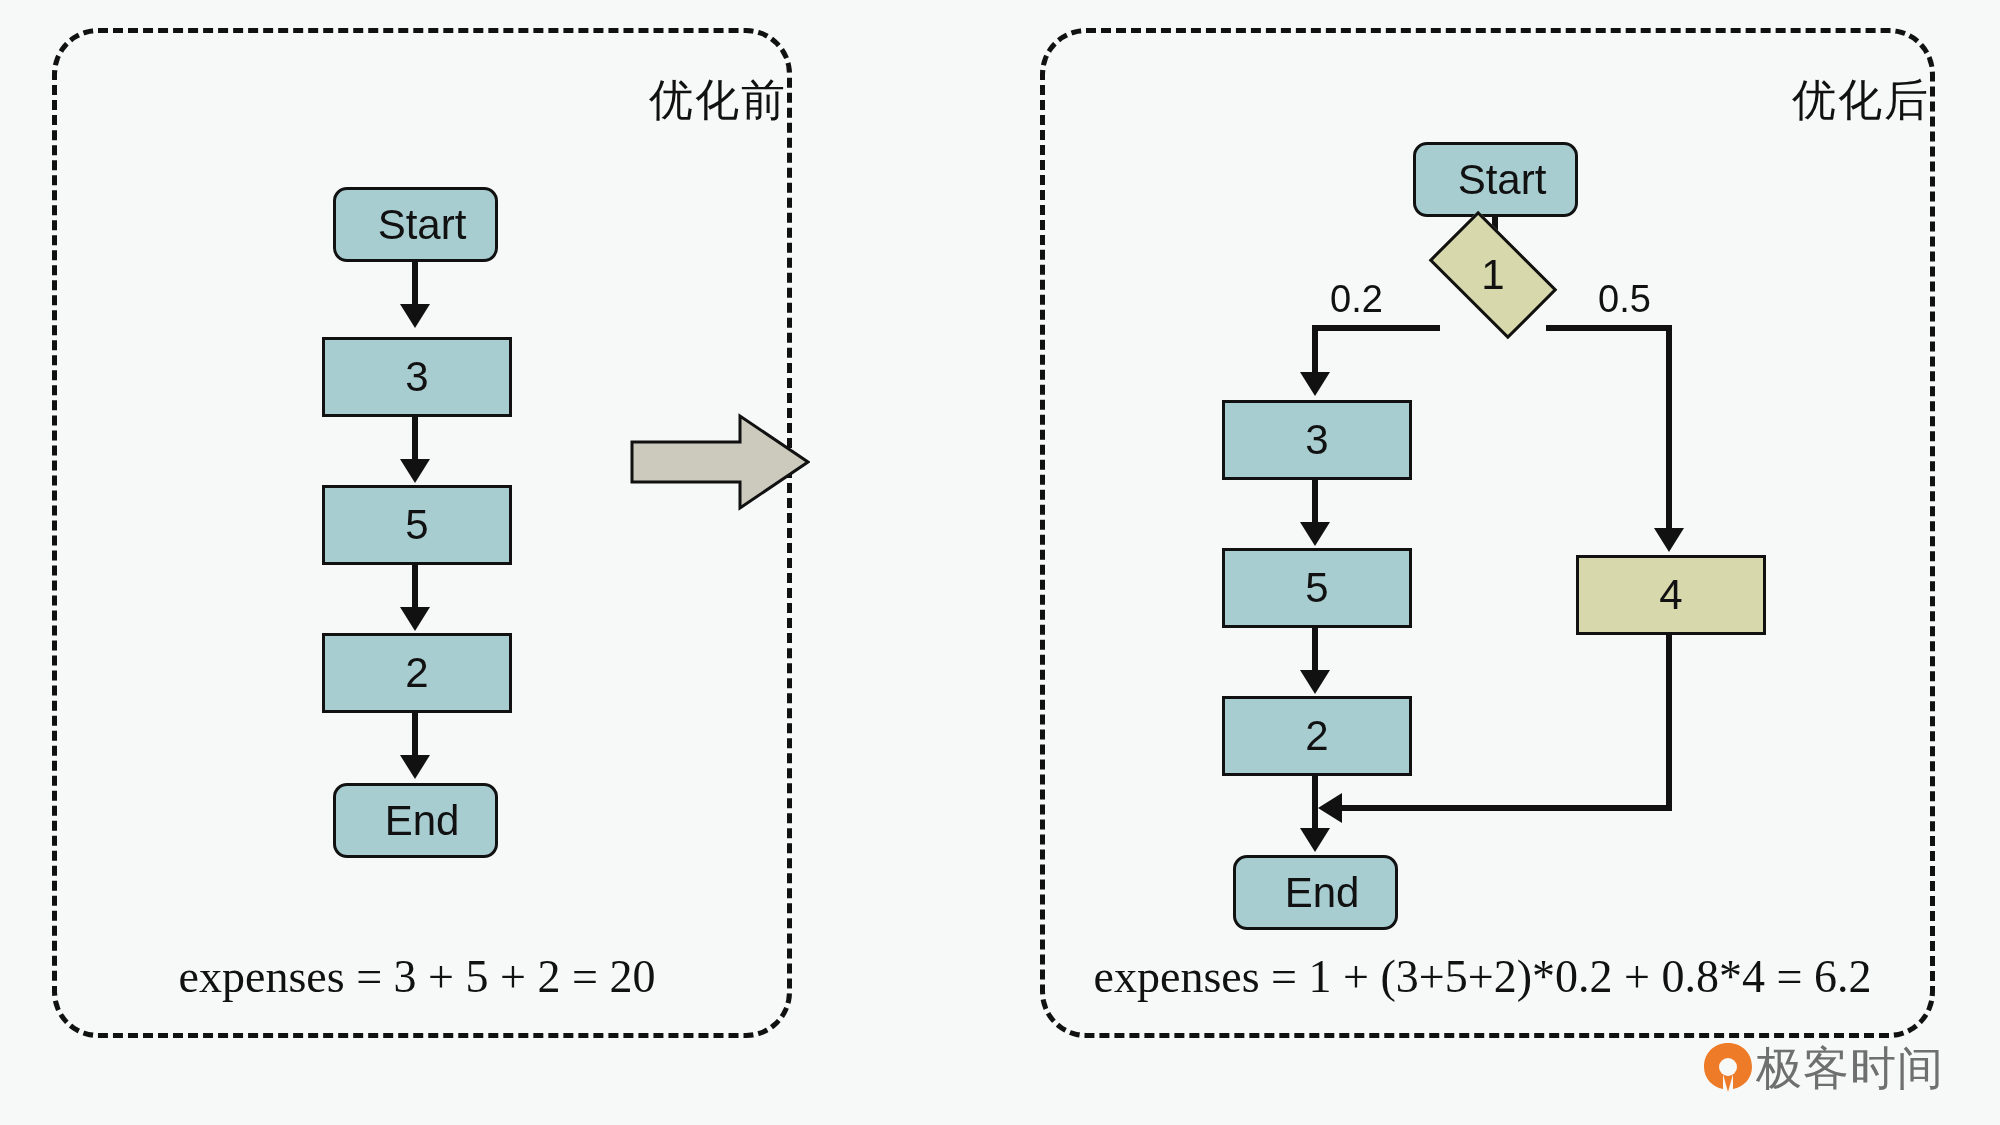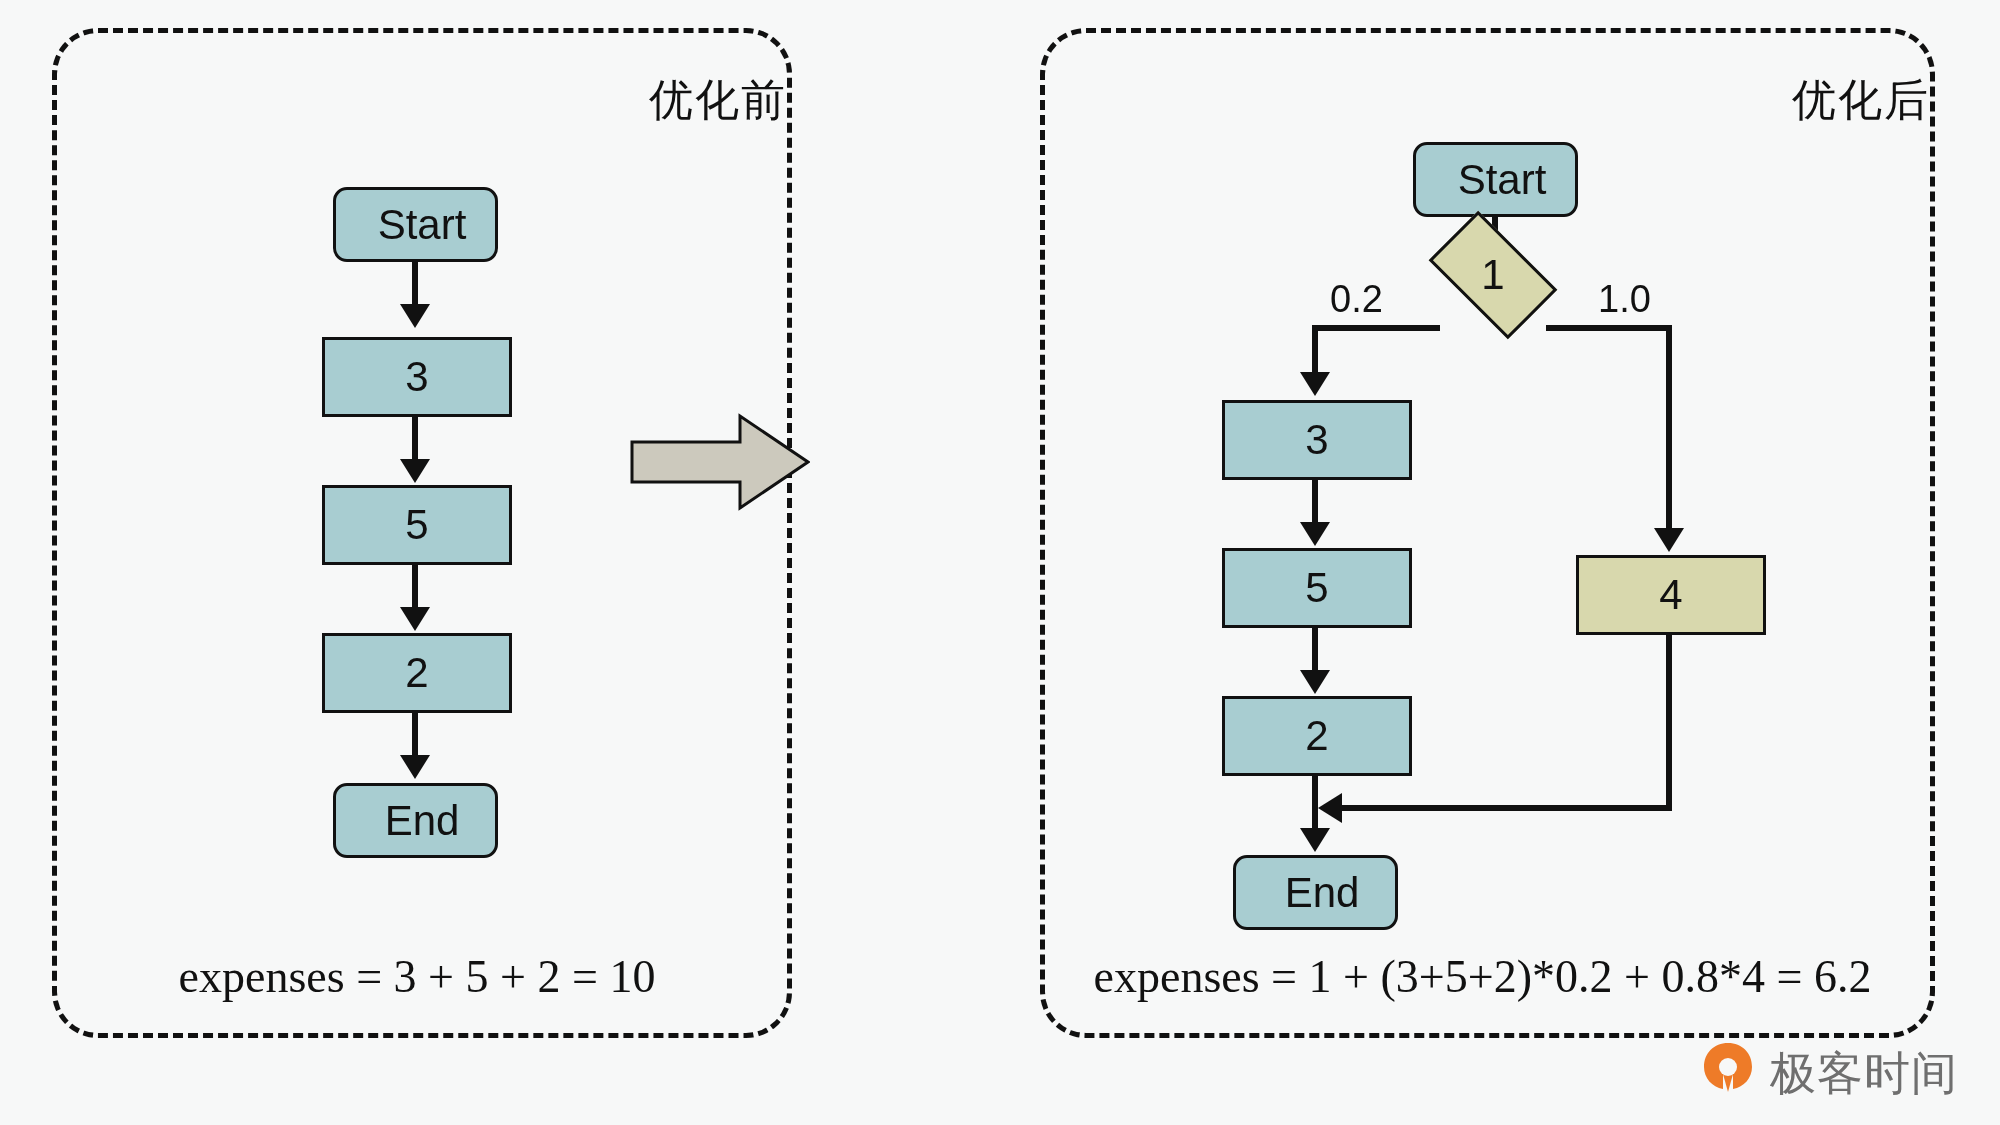--- a/index.html
+++ b/index.html
@@ -97,21 +97,21 @@
     text-align:center;
   }
 
   
   .big-arrow{position:absolute;left:630px;top:412px;width:180px;height:100px;}
 
   
   .logo{
     position:absolute;
     left:1700px;top:1040px;
-    display:flex;align-items:flex-end;gap:14px;
+    display:flex;align-items:center;
   }
   .logo-mark{width:56px;height:56px;}
   .logo-text{
     font-size:46px;color:#6f6f6f;
     font-family:"DejaVu Sans","Liberation Sans",sans-serif;
     letter-spacing:1px;line-height:1;
   }
 </style>
 </head>
 <body>
@@ -144,21 +144,21 @@
     <span>2</span>
   </div>
   <div class="vline" style="left:412px;top:713px;height:52px;"></div>
   <div class="arrow-down" style="left:400px;top:755px;"></div>
 
   <div class="node teal round" style="left:333px;top:783px;width:165px;height:75px;">
     <span>End</span>
   </div>
 
   <div class="formula" style="left:52px;top:950px;width:730px;">
-    <span>expenses = 3 + 5 + 2 = 10</span>
+    <span>expenses = 3 + 5 + 2 = 20</span>
   </div>
 
   <div class="big-arrow">
     <svg width="180" height="100" viewBox="0 0 180 100">
       <polygon points="2,30 110,30 110,4 178,50 110,96 110,70 2,70" fill="#ccc9bd" stroke="#111" stroke-width="3" stroke-linejoin="miter"></polygon>
     </svg>
   </div>
 
   <div class="panel" id="panel-after">
     <div class="panel-title">优化后</div>
@@ -179,21 +179,21 @@
   <div class="vline" style="left:1312px;top:325px;height:58px;"></div>
   <div class="arrow-down" style="left:1300px;top:372px;"></div>
   <div class="edge-label" style="left:1330px;top:278px;">
     <span>0.2</span>
   </div>
 
   <div class="hline" style="left:1546px;top:325px;width:126px;"></div>
   <div class="vline" style="left:1666px;top:325px;height:215px;"></div>
   <div class="arrow-down" style="left:1654px;top:528px;"></div>
   <div class="edge-label" style="left:1598px;top:278px;">
-    <span>1.0</span>
+    <span>0.5</span>
   </div>
 
   <div class="node teal" style="left:1222px;top:400px;width:190px;height:80px;">
     <span>3</span>
   </div>
   <div class="vline" style="left:1312px;top:480px;height:52px;"></div>
   <div class="arrow-down" style="left:1300px;top:522px;"></div>
 
   <div class="node teal" style="left:1222px;top:548px;width:190px;height:80px;">
     <span>5</span>

